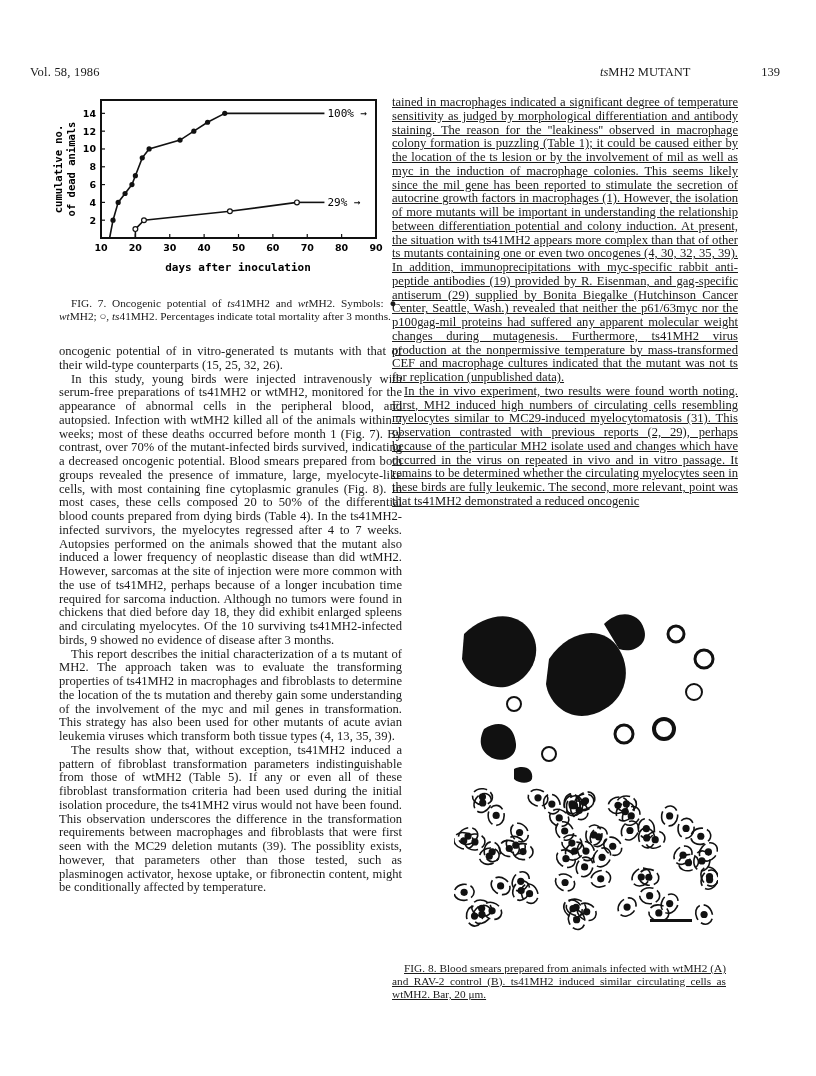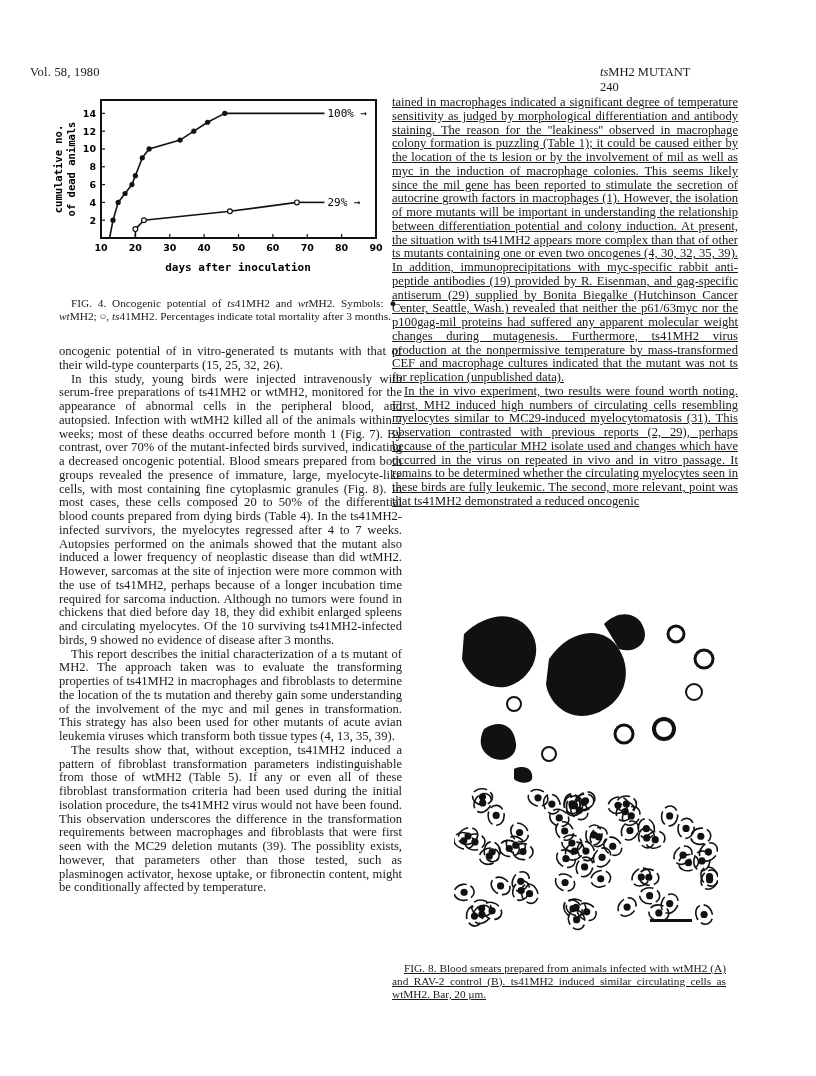--- a/index.html
+++ b/index.html
@@ -1,42 +1,42 @@
 <!DOCTYPE html>
 <html><head>
 <meta charset="utf-8">
 <style>
   * { margin:0; padding:0; box-sizing:border-box; }
   html, body { width:816px; height:1076px; background:#ffffff; overflow:hidden; }
   body { position:relative; font-family:"Liberation Serif", "DejaVu Serif", serif; color:#1a1a1a; }
   .abs { position:absolute; }
   .running-left { left:30px; top:65px; font-size:12.5px; letter-spacing:0.2px; }
-  .running-right { left:600px; top:65px; font-size:12.5px; width:180px; display:flex; justify-content:space-between;flex-direction:column; }
+  .running-right { left:600px; top:65px; font-size:12.5px; width:180px; display:flex; justify-content:space-between; }
   .running-right i { font-style:italic; }
   .col { position:absolute; width:343px; font-size:12.6px; line-height:13.75px; text-align:justify; }
   .col p { margin:0; }
   .col p.indent { text-indent:12px; }
   .col-left { left:59px; }
   .col-right { left:392px; width:346px;text-decoration:underline; }
   .heading { text-align:center; font-weight:bold; font-size:12.5px; letter-spacing:0.3px; }
   .caption { font-size:11.3px; line-height:12.8px; text-align:justify; }
   .caption p { text-indent:12px; }
   .chart-wrap { position:absolute; left:30px; top:85px; width:370px; height:200px; }
   .chart-wrap svg { overflow:visible; }
   .figure-img { position:absolute; left:454px; top:604px; width:264px; height:330px; background:#fff; overflow:hidden; }
 </style>
 </head>
 <body>
 
 <div class="abs running-left">
-  <span>Vol. 58, 1980</span>
+  <span>Vol. 58, 1986</span>
 </div>
 <div class="abs running-right">
   <span><i>ts</i><span>MH2 MUTANT</span></span>
-  <span>240</span>
+  <span>139</span>
 </div>
 
 <div class="chart-wrap">
   <svg id="chart7" width="370" height="200" viewBox="0 0 370 200">
 
     <rect x="71" y="15" width="275" height="138" fill="none" stroke="#111" stroke-width="2"></rect>
     <g id="yticks">
         <line x1="71" x2="75" y1="135.19354838709677" y2="135.19354838709677" stroke="#111" stroke-width="1.2"></line>
         <text x="66" y="138.69354838709677" text-anchor="end" font-size="9.5" font-weight="bold" font-family="DejaVu Sans, sans-serif">2</text>
         <line x1="71" x2="75" y1="117.38709677419355" y2="117.38709677419355" stroke="#111" stroke-width="1.2"></line>
@@ -95,21 +95,21 @@
         <circle cx="266.9375" cy="117.38709677419355" r="2.4" fill="#fff" stroke="#111" stroke-width="1.2"></circle>
         <text x="297.4375" y="121.38709677419355" font-size="11" font-family="DejaVu Sans Mono, monospace">29% →</text>
       </g>
     <text id="ylab1" x="0" y="0" font-family="DejaVu Sans Mono, monospace" font-weight="bold" font-size="10.5" text-anchor="middle" transform="translate(32,84) rotate(-90)">cumulative no.</text>
     <text id="ylab2" x="0" y="0" font-family="DejaVu Sans Mono, monospace" font-weight="bold" font-size="10.5" text-anchor="middle" transform="translate(45,84) rotate(-90)">of dead animals</text>
     <text id="xlab" x="208" y="186" font-family="DejaVu Sans Mono, monospace" font-weight="bold" font-size="11" text-anchor="middle">days after inoculation</text>
   </svg>
 </div>
 
 <div class="col col-left caption" style="top:297px;">
-  <p><span>FIG. 4.</span><span> Oncogenic potential of </span><i>ts</i><span>41MH2 and </span><i>wt</i><span>MH2. Symbols: ●, </span><i>wt</i><span>MH2; ○, </span><i>ts</i><span>41MH2. Percentages indicate total mortality after 3 months.</span></p>
+  <p><span>FIG. 7.</span><span> Oncogenic potential of </span><i>ts</i><span>41MH2 and </span><i>wt</i><span>MH2. Symbols: ●, </span><i>wt</i><span>MH2; ○, </span><i>ts</i><span>41MH2. Percentages indicate total mortality after 3 months.</span></p>
 </div>
 
 <div class="col col-left" style="top:345px;">
   <p>oncogenic potential of in vitro-generated ts mutants with that of their wild-type counterparts (15, 25, 32, 26).</p>
   <p class="indent">In this study, young birds were injected intravenously with serum-free preparations of ts41MH2 or wtMH2, monitored for the appearance of abnormal cells in the peripheral blood, and autopsied. Infection with wtMH2 killed all of the animals within 7 weeks; most of these deaths occurred before month 1 (Fig. 7). By contrast, over 70% of the mutant-infected birds survived, indicating a decreased oncogenic potential. Blood smears prepared from both groups revealed the presence of immature, large, myelocyte-like cells, with most containing fine cytoplasmic granules (Fig. 8). In most cases, these cells composed 20 to 50% of the differential blood counts prepared from dying birds (Table 4). In the ts41MH2-infected survivors, the myelocytes regressed after 4 to 7 weeks. Autopsies performed on the animals showed that the mutant also induced a lower frequency of neoplastic disease than did wtMH2. However, sarcomas at the site of injection were more common with the use of ts41MH2, perhaps because of a longer incubation time required for sarcoma induction. Although no tumors were found in chickens that died before day 18, they did exhibit enlarged spleens and circulating myelocytes. Of the 10 surviving ts41MH2-infected birds, 9 showed no evidence of disease after 3 months.</p>
   <p class="indent">This report describes the initial characterization of a ts mutant of MH2. The approach taken was to evaluate the transforming properties of ts41MH2 in macrophages and fibroblasts to determine the location of the ts mutation and thereby gain some understanding of the involvement of the myc and mil genes in transformation. This strategy has also been used for other mutants of acute avian leukemia viruses which transform both tissue types (4, 13, 35, 39).</p>
   <p class="indent">The results show that, without exception, ts41MH2 induced a pattern of fibroblast transformation parameters indistinguishable from those of wtMH2 (Table 5). If any or even all of these fibroblast transformation criteria had been used during the initial isolation procedure, the ts41MH2 virus would not have been found. This observation underscores the difference in the transformation requirements between macrophages and fibroblasts that were first seen with the MC29 deletion mutants (39). The possiblity exists, however, that parameters other than those tested, such as plasminogen activator, hexose uptake, or fibronectin content, might be conditionally affected by temperature.</p>
 </div>
 
 <div class="col col-right" style="top:96px;">

